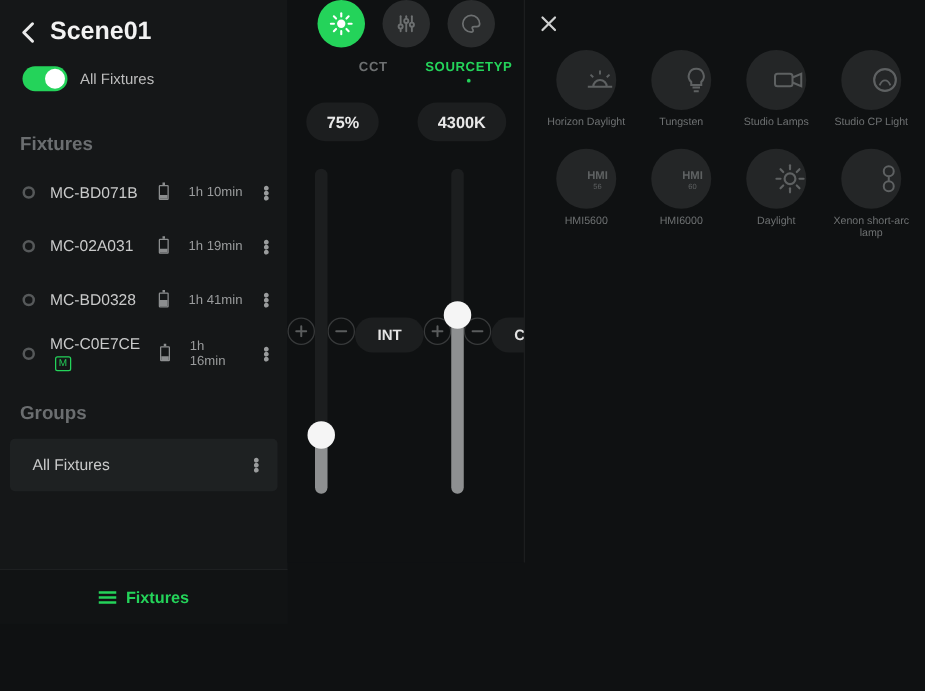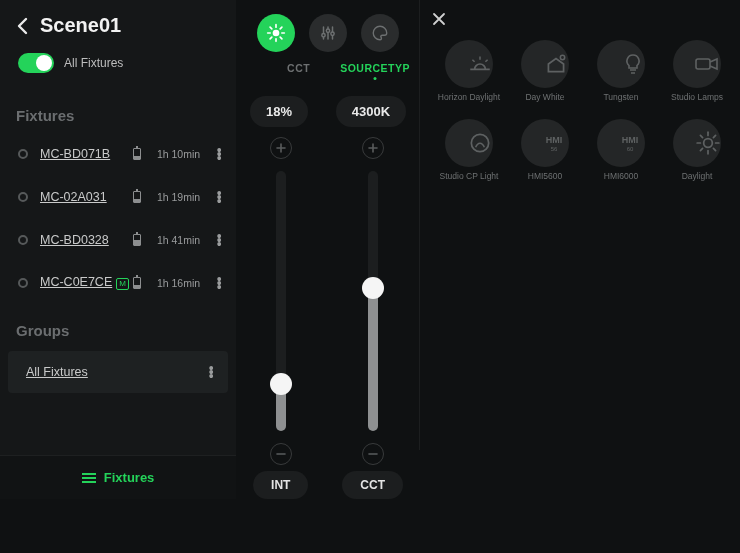--- a/index.html
+++ b/index.html
@@ -10,47 +10,47 @@
   .title-row { display: flex; align-items: center; padding: 14px 16px 10px 16px; gap: 12px; }
   .back-chev { font-size: 20px; color: #eee; }
   .scene-title { font-size: 20px; font-weight: 700; color: #f2f2f2; }
   .toggle-row { display: flex; align-items: center; gap: 10px; padding: 6px 16px 16px 18px; }
   .toggle { width: 36px; height: 20px; border-radius: 20px; background: #24d35a; position: relative; }
   .toggle-knob { width: 16px; height: 16px; border-radius: 50%; background: #fff; position: absolute; right: 2px; top: 2px; }
   .toggle-label { font-size: 12px; color: #bdbdbd; }
   .section-hdr { font-size: 15px; font-weight: 700; color: #6b6e70; padding: 18px 16px 8px 16px; }
   .fix-row { display: flex; align-items: center; height: 43px; padding: 0 8px 0 18px; font-size: 12px; }
   .dot { width: 10px; height: 10px; border-radius: 50%; border: 2px solid #56595a; margin-right: 12px; flex: 0 0 auto; }
-  .fix-name { flex: 1 1 auto; color: #c9caca; font-size: 12.5px; text-decoration: underline; }
+  .fix-name { flex: 1 1 auto; color: #c9caca; font-size: 12.5px; }
   .batt { display: flex; align-items: center; gap: 16px; margin-right: 10px; color: #9a9c9d; font-size: 10.5px; }
   .batt-icon { width: 8px; height: 12px; border: 1px solid #8c8e8f; border-radius: 1px; position: relative; }
   .batt-icon::before { content:''; position:absolute; top:-3px; left:2px; width:2px; height:2px; background:#8c8e8f; }
   .batt-fill { position:absolute; bottom:0; left:0; right:0; background:#8c8e8f; }
   .m-tag { display:inline-block; border:1px solid #24d35a; color:#24d35a; font-size:8px; padding:0 2px; border-radius:2px; margin-left:4px; line-height:10px; }
   .kebab { width: 18px; color: #9a9c9d; font-size: 14px; letter-spacing: 0; line-height: 4px; text-align: center; cursor: pointer; }
   .kebab span { display:block; }
   .group-row { display:flex; align-items:center; height:42px; padding:0 8px 0 18px; background:#1e2122; border-radius:4px; margin:4px 8px; font-size:13px; color:#c9caca; }
   .group-row .fix-name { flex:1; }
   .bottom-bar { position:absolute; bottom:0; left:0; right:0; height:44px; display:flex; align-items:center; justify-content:center; gap:8px; background:#111314; border-top:1px solid #1e2021; }
   .bottom-bar .lbl { color:#24d35a; font-size:13px; font-weight:600; }
   .hamb { display:flex; flex-direction:column; gap:2px; }
   .hamb div { width:14px; height:2px; background:#24d35a; }
   
-  .mid { width: 190px; height: 450px; background: #0f1112; position: relative; padding-top: 14px; }
+  .mid { width: 190px; height: 450px; background: #0f1112; position: relative; padding-top: 0; }
   .mode-row { display:flex; justify-content:center; gap:14px; }
   .mode-btn { width:38px; height:38px; border-radius:50%; background:#2a2c2d; display:flex; align-items:center; justify-content:center; color:#6d7071; }
   .mode-btn.active { background:#24d35a; color:#fff; }
   .tabs { display:flex; gap:30px; justify-content:flex-end; padding:10px 10px 0 0; font-size:10.5px; font-weight:700; letter-spacing:0.5px; }
   .tab { color:#6d7071; position:relative; }
   .tab.active { color:#24d35a; }
   .tab.active::after { content:''; position:absolute; left:50%; bottom:-6px; width:3px; height:3px; background:#24d35a; border-radius:50%; transform:translateX(-50%); }
   .readouts { display:flex; justify-content:space-around; margin-top:22px; }
   .readout { background:#1c1e1f; color:#e9e9e9; font-size:13px; font-weight:700; padding:8px 16px; border-radius:18px; }
   .sliders { display:flex; justify-content:space-around; margin-top:10px; }
-  .slider-col { display:flex; flex-direction:column; align-items:center; }
+  .slider-col { display:flex; flex-direction:row; align-items:center; }
   .circ { width:22px; height:22px; border-radius:50%; border:1.5px solid #383a3b; color:#5a5c5d; display:flex; align-items:center; justify-content:center; font-size:14px; }
   .track { width:10px; height:260px; background:#1c1e1f; border-radius:10px; margin:12px 0; position:relative; }
   .fill { position:absolute; bottom:0; left:0; right:0; background:#8e9091; border-radius:10px; }
   .thumb { position:absolute; left:50%; transform:translate(-50%,50%); width:22px; height:22px; border-radius:50%; background:#f5f5f5; }
   .slider-label { background:#1c1e1f; color:#e4e4e4; font-size:12px; font-weight:700; padding:7px 18px; border-radius:16px; margin-top:6px; }
   .divider { position:absolute; right:0; top:0; bottom:0; width:1px; background:#1c1e1f; }
   
   .right { flex:1; height:553px; background:#0f1112; position:relative; padding:14px 8px 0 14px; }
   .close { position:absolute; top:12px; left:12px; color:#cfd0d0; font-size:16px; }
   .preset-grid { display:grid; grid-template-columns:repeat(4, 70px); column-gap:6px; row-gap:8px; margin-top:26px; }
@@ -202,21 +202,21 @@
         <svg width="18" height="18" viewBox="0 0 24 24">
             <path d="M12 3a9 9 0 1 0 0 18c1.5 0 2-1 2-2s-1-1.3-1-2.5 1-1.5 2.2-1.5H18a3 3 0 0 0 3-3A9 9 0 0 0 12 3z" fill="none" stroke="#6d7071" stroke-width="1.8"></path>
           </svg>
       </div>
     </div>
     <div class="tabs">
       <div class="tab">CCT</div>
       <div class="tab active">SOURCETYP</div>
     </div>
     <div class="readouts">
-      <div class="readout">18%</div>
+      <div class="readout">75%</div>
       <div class="readout">4300K</div>
     </div>
     <div class="sliders">
       <div class="slider-col">
         <div class="circ">
           <svg width="10" height="10" viewBox="0 0 10 10">
               <path d="M5 1v8M1 5h8" stroke="#5a5c5d" stroke-width="1.6" stroke-linecap="round"></path>
             </svg>
         </div>
         <div class="track">
@@ -263,29 +263,20 @@
             <svg width="26" height="26" viewBox="0 0 24 24">
               <path d="M3 17h18M7 17a5 5 0 0 1 10 0" stroke="#5e6162" stroke-width="1.6" fill="none"></path>
               <g stroke="#5e6162" stroke-width="1.4">
                 <line x1="12" y1="5" x2="12" y2="8"></line>
                 <line x1="5" y1="8" x2="7" y2="10"></line>
                 <line x1="19" y1="8" x2="17" y2="10"></line>
               </g>
             </svg>
           </div>
           <div class="p-label">Horizon Daylight</div>
-        </div>
-        <div class="preset">
-          <div class="p-circ">
-            <svg width="26" height="26" viewBox="0 0 24 24">
-              <path d="M5 19V12l7-5 7 5v7z" stroke="#5e6162" stroke-width="1.6" fill="none"></path>
-              <circle cx="18" cy="6" r="2" stroke="#5e6162" stroke-width="1.4" fill="none"></circle>
-            </svg>
-          </div>
-          <div class="p-label">Day White</div>
         </div>
         <div class="preset">
           <div class="p-circ">
             <svg width="24" height="24" viewBox="0 0 24 24">
               <path d="M9 18h6M10 21h4" stroke="#5e6162" stroke-width="1.6"></path>
               <path d="M12 3a6 6 0 0 0-4 10.5V16h8v-2.5A6 6 0 0 0 12 3z" stroke="#5e6162" stroke-width="1.6" fill="none"></path>
             </svg>
           </div>
           <div class="p-label">Tungsten</div>
         </div>
@@ -336,15 +327,25 @@
                 <line x1="19" y1="12" x2="22" y2="12"></line>
                 <line x1="5" y1="5" x2="7" y2="7"></line>
                 <line x1="17" y1="17" x2="19" y2="19"></line>
                 <line x1="5" y1="19" x2="7" y2="17"></line>
                 <line x1="17" y1="7" x2="19" y2="5"></line>
               </g>
             </svg>
           </div>
           <div class="p-label">Daylight</div>
         </div>
+        <div class="preset">
+          <div class="p-circ">
+            <svg width="20" height="28" viewBox="0 0 20 28">
+              <circle cx="10" cy="8" r="4" stroke="#5e6162" stroke-width="1.6" fill="none"></circle>
+              <circle cx="10" cy="20" r="4" stroke="#5e6162" stroke-width="1.6" fill="none"></circle>
+              <line x1="10" y1="12" x2="10" y2="16" stroke="#5e6162" stroke-width="1.6"></line>
+            </svg>
+          </div>
+          <div class="p-label">Xenon short-arc lamp</div>
+        </div>
       </div>
   </div>
 </div>
 
 </body></html>

